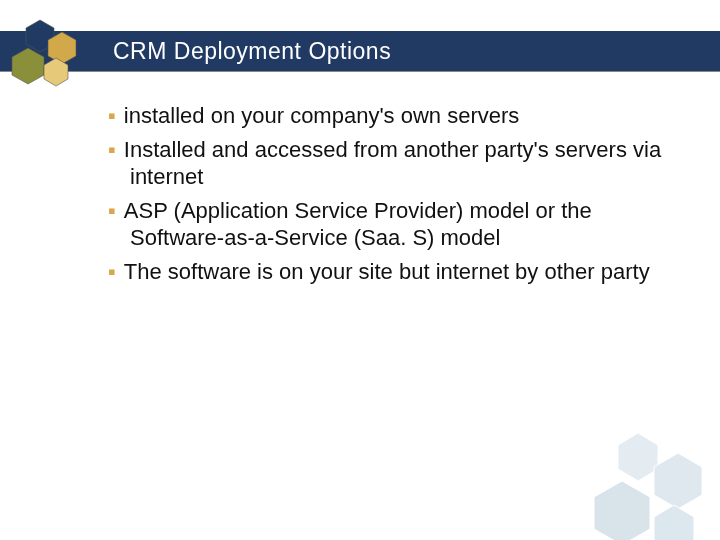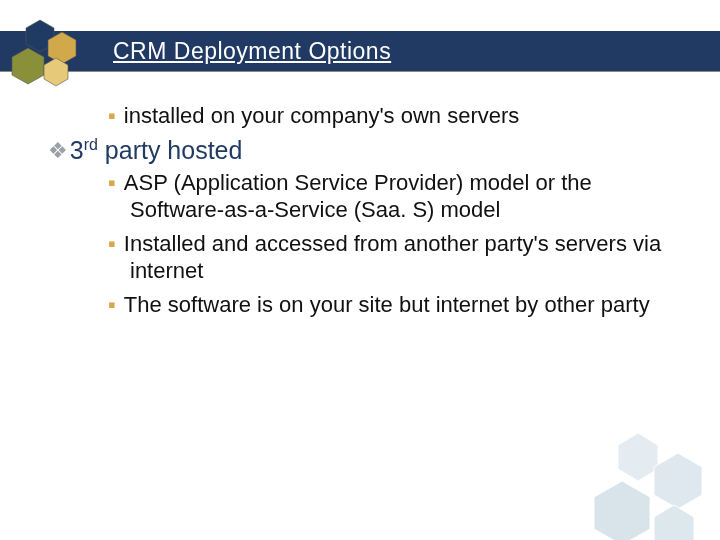--- a/index.html
+++ b/index.html
@@ -20,21 +20,20 @@
     height: 40px;
     background: #213a63;
     display: flex;
     align-items: center;
   }
   .title-text {
     color: #ffffff;
     font-size: 23px;
     margin-left: 113px;
     letter-spacing: 0.5px;
-    text-decoration: underline;
   }
   .underline {
     position: absolute;
     top: 71px;
     left: 0;
     right: 0;
     height: 1px;
     background: #888;
   }
   .hex-cluster-top {
@@ -121,27 +120,24 @@
     </g>
   </svg>
 </div>
 
 <div class="content">
 
   <div class="l2">
     <span class="l2-indent"><span class="marker">▪</span><span>installed on your company's own servers</span></span>
   </div>
 
-  <div class="l1">
-    <span class="marker">❖</span><span><span>3</span><sup>rd</sup><span> party hosted</span></span>
+  <div class="l2">
+    <span class="l2-indent"><span class="marker">▪</span><span>Installed and accessed from another party's servers via internet</span></span>
   </div>
   <div class="l2">
     <span class="l2-indent"><span class="marker">▪</span><span>ASP (Application Service Provider) model or the Software-as-a-Service (Saa. S) model</span></span>
-  </div>
-  <div class="l2">
-    <span class="l2-indent"><span class="marker">▪</span><span>Installed and accessed from another party's servers via internet</span></span>
   </div>
 
   <div class="l2">
     <span class="l2-indent"><span class="marker">▪</span><span>The software is on your site but internet by other party</span></span>
   </div>
 
 </div>
 
 </body></html>

